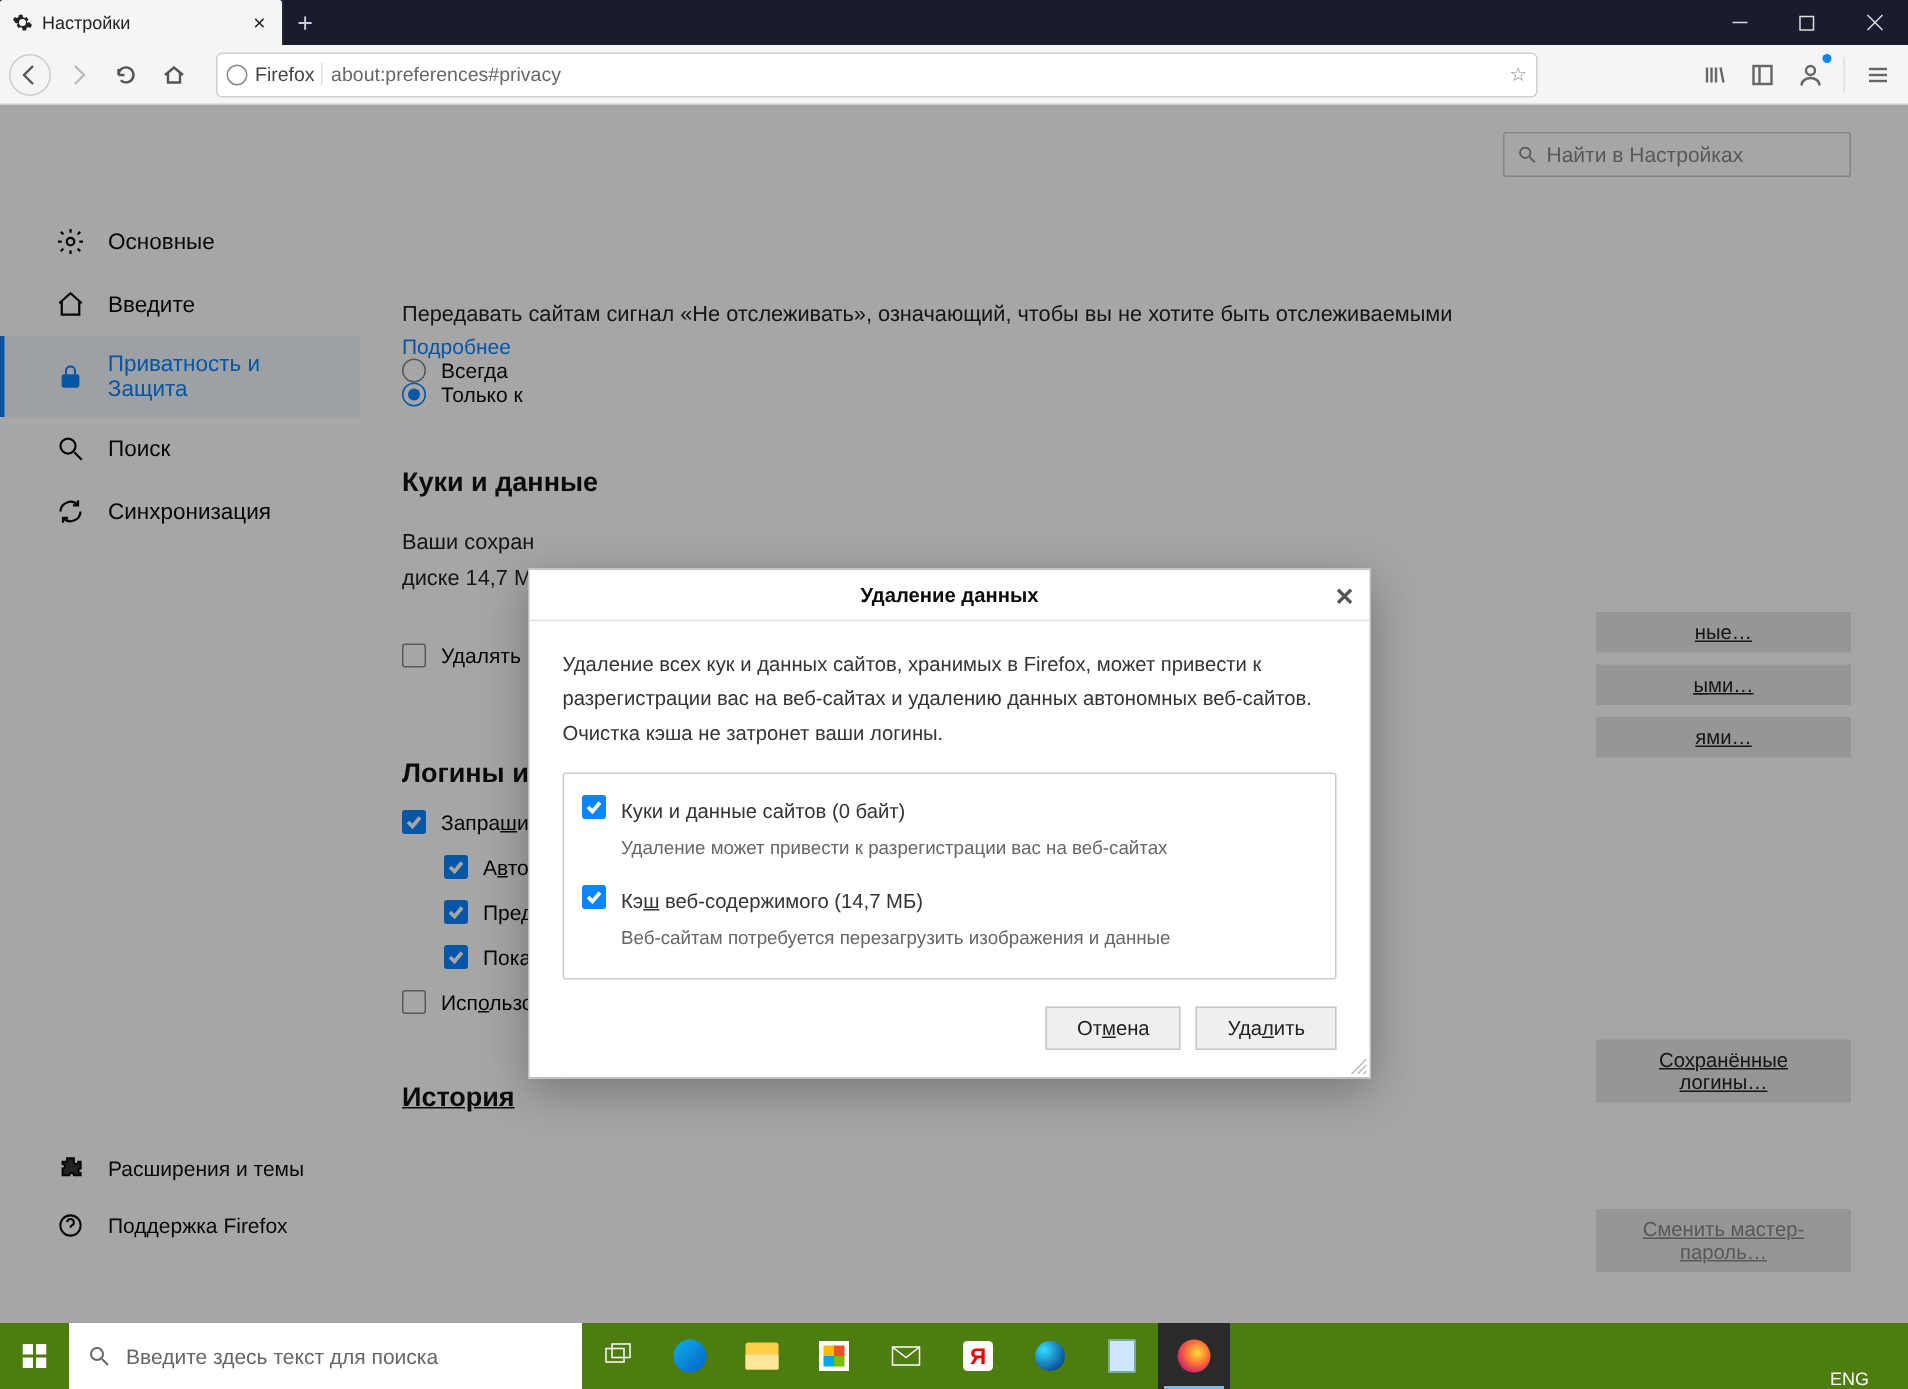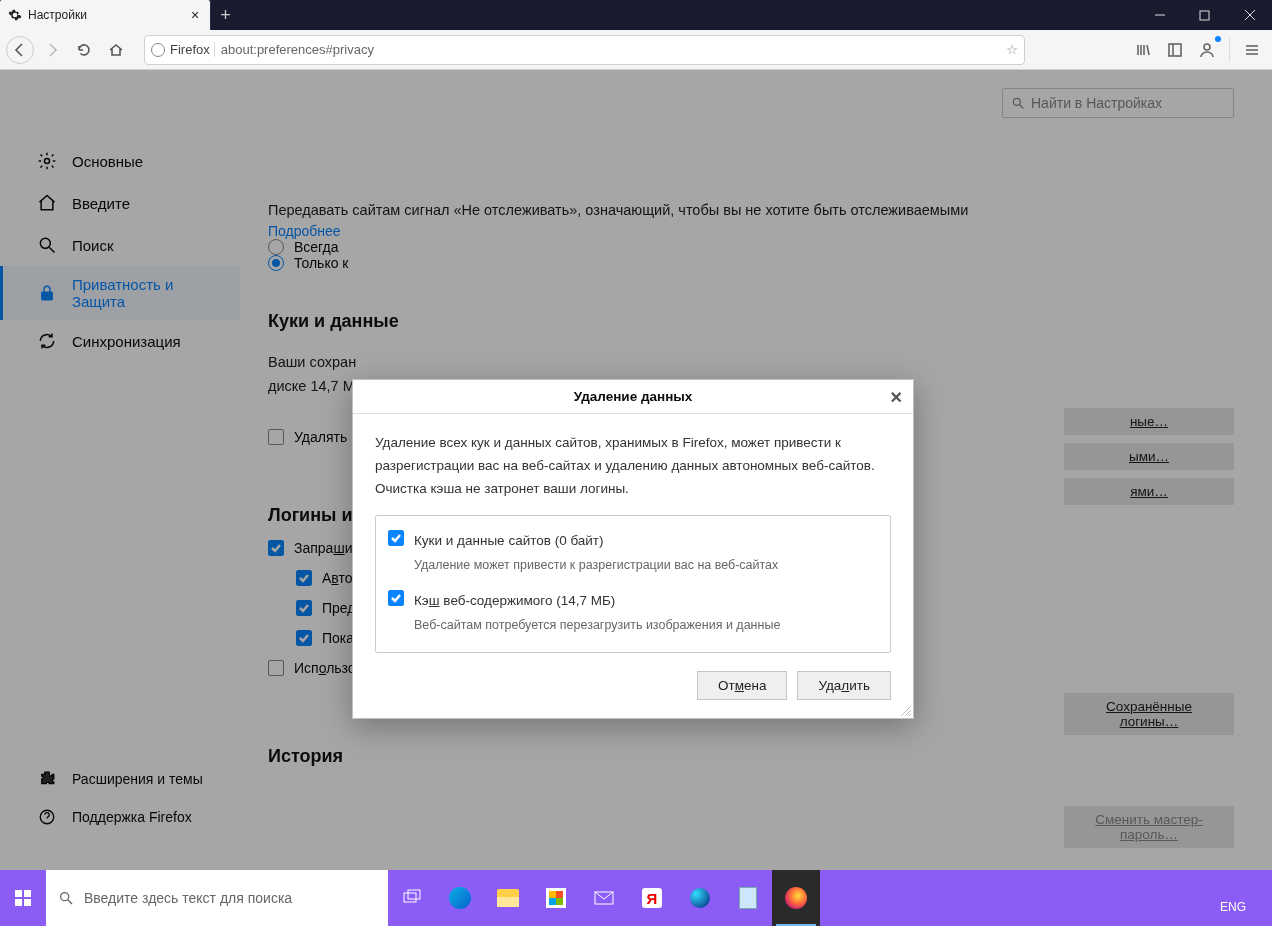--- a/index.html
+++ b/index.html
@@ -1,20 +1,20 @@
 <!DOCTYPE html>
 <html><head>
 <meta charset="utf-8">
 <style>
   * { box-sizing: border-box; margin: 0; padding: 0; }
   html, body { width: 1272px; height: 926px; font-family: "Segoe UI", Arial, sans-serif; font-size: 14px; overflow: hidden; background: #fff; color: #0c0c0d; }
 
   
   .titlebar { height: 30px; background: #1a1b2e; display: flex; align-items: stretch; color: #fff; }
-  .tab { width: 210px; background: #f5f5f5; color: #222; display: flex; align-items: center; padding: 0 8px; gap: 6px; font-size: 12px; border-top-left-radius: 2px; border-top-right-radius: 2px; }
+  .tab { width: 188px; background: #f5f5f5; color: #222; display: flex; align-items: center; padding: 0 8px; gap: 6px; font-size: 12px; border-top-left-radius: 2px; border-top-right-radius: 2px; }
   .tab .gear { width: 14px; height: 14px; }
   .tab .gear svg { fill: #222; }
   .tab .title { flex: 1; white-space: nowrap; overflow: hidden; text-overflow: ellipsis; }
   .tab .close { width: 14px; text-align: center; font-size: 14px; line-height: 14px; cursor: pointer; }
   .newtab { width: 30px; display: flex; align-items: center; justify-content: center; color: #ccc; font-size: 18px; border-left: 1px solid #2a2b40; }
   .titlebar .spacer { flex: 1; }
   .winbtn { width: 45px; display: flex; align-items: center; justify-content: center; color: #ddd; font-size: 12px; }
   .winbtn svg { stroke: #ddd; fill: none; }
 
   
@@ -75,21 +75,21 @@
   .modal-body { padding: 18px 22px 4px 22px; font-size: 13.5px; color: #333; line-height: 1.7; }
   .modal-box { border: 1px solid #ccc; border-radius: 2px; margin-top: 14px; padding: 10px 12px 16px 12px; }
   .mrow { display: flex; gap: 10px; margin-top: 4px; }
   .mrow .texts { flex: 1; }
   .mrow .sub { color: #666; font-size: 12.5px; margin-top: 2px; }
   .modal-buttons { display: flex; justify-content: flex-end; gap: 10px; padding: 14px 22px 18px 22px; }
   .modal-buttons .btn { padding: 6px 20px; border: 1px solid #c5c5c5; background: #efefef; }
   .modal-resize { position: absolute; right: 2px; bottom: 2px; width: 12px; height: 12px; }
 
   
-  .taskbar { position: absolute; bottom: 0; left: 0; right: 0; height: 56px; background: #8b5cf6; display: flex; align-items: stretch; color: #fff; font-size: 12px; }
+  .taskbar { position: absolute; bottom: 0; left: 0; right: 0; height: 44px; background: #4d7c0f; display: flex; align-items: stretch; color: #fff; font-size: 12px; }
   .tb-start { width: 46px; display: flex; align-items: center; justify-content: center; }
   .tb-start svg { fill: #fff; }
   .tb-search { width: 342px; background: #fff; color: #666; display: flex; align-items: center; gap: 10px; padding: 0 12px; font-size: 14px; }
   .tb-icons { display: flex; }
   .tb-app { width: 48px; display: flex; align-items: center; justify-content: center; position: relative; }
   .tb-app.active { background: #2a2a2a; }
   .tb-app.active::after { content: ""; position: absolute; bottom: 0; left: 4px; right: 4px; height: 2px; background: #76b9ed; }
   .tb-spacer { flex: 1; }
   .tb-tray { display: flex; align-items: center; gap: 10px; padding: 0 8px; flex-direction: column; }
   .tb-clock { width: 62px; text-align: center; line-height: 1.2; font-size: 11px; }
@@ -204,37 +204,37 @@
       <span>Основные</span>
     </div>
     <div class="side-item">
       <span class="ic">
           <svg viewBox="0 0 24 24" width="20" height="20">
             <path d="M3 11l9-8 9 8M5 10v10h14V10"></path>
           </svg>
         </span>
       <span>Введите</span>
     </div>
+    <div class="side-item selected">
+      <span class="ic">
+          <svg viewBox="0 0 24 24" width="18" height="18">
+            <rect x="5" y="11" width="14" height="10" rx="1"></rect>
+            <path d="M8 11V7a4 4 0 0 1 8 0v4" fill="none" stroke="#0a84ff"></path>
+          </svg>
+        </span>
+      <span>Приватность и Защита</span>
+    </div>
     <div class="side-item">
       <span class="ic">
           <svg viewBox="0 0 24 24" width="20" height="20">
             <circle cx="10" cy="10" r="6"></circle>
             <line x1="15" y1="15" x2="21" y2="21"></line>
           </svg>
         </span>
       <span>Поиск</span>
-    </div>
-    <div class="side-item selected">
-      <span class="ic">
-          <svg viewBox="0 0 24 24" width="18" height="18">
-            <rect x="5" y="11" width="14" height="10" rx="1"></rect>
-            <path d="M8 11V7a4 4 0 0 1 8 0v4" fill="none" stroke="#0a84ff"></path>
-          </svg>
-        </span>
-      <span>Приватность и Защита</span>
     </div>
     <div class="side-item">
       <span class="ic">
           <svg viewBox="0 0 24 24" width="20" height="20">
             <path d="M4 12a8 8 0 0 1 14-5M20 12a8 8 0 0 1-14 5M18 3v4h-4M6 21v-4h4"></path>
           </svg>
         </span>
       <span>Синхронизация</span>
     </div>
 
@@ -339,21 +339,21 @@
         <span>Исп<span class="u">о</span>льзовать мастер-пароль</span>
       </div>
 
       <div class="right-buttons rb2">
         <div style="height:40px;"></div>
         <button class="btn wide">Со<span class="u">х</span>ранённые логины…</button>
         <div style="height:55px;"></div>
         <button class="btn wide disabled">С<span class="u">м</span>енить мастер-пароль…</button>
       </div>
 
-      <h2 class="sec" style="margin-top:70px;"><span>История</span></h2>
+      <h2 class="sec" style="margin-top:45px;text-decoration:underline;"><span>История</span></h2>
     </div>
   </div>
 
   <div class="overlay-dim"></div>
 
   <div class="modal">
     <div class="modal-header">
       <span>Удаление данных</span>
       <span class="modal-close">✕</span>
     </div>

